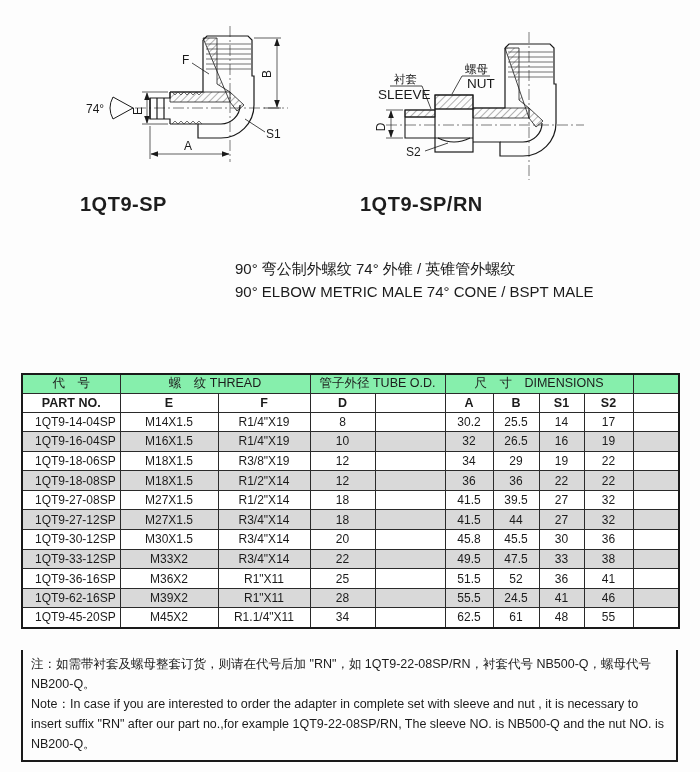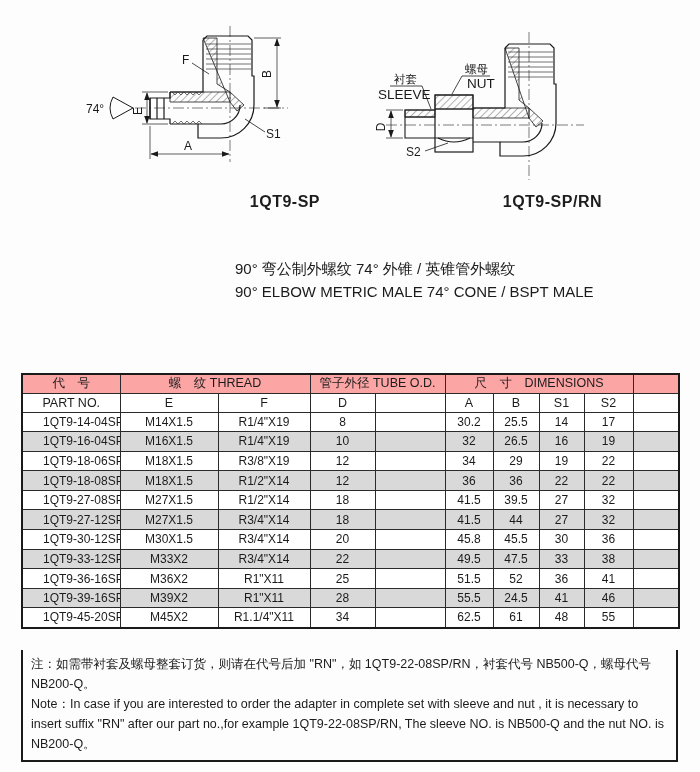--- a/index.html
+++ b/index.html
@@ -6,44 +6,44 @@
   html,body { margin:0; padding:0; background:#ffffff; }
   .page {
     position:relative; width:700px; height:772px; margin:0 auto;
     background:#fdfdfd; font-family:"Liberation Sans", sans-serif; color:#1a1a1a;
     overflow:hidden;
   }
   svg text { font-family:"Liberation Sans", sans-serif; fill:#1a1a1a; }
   .fig-left  { position:absolute; left:80px;  top:18px; }
   .fig-right { position:absolute; left:372px; top:20px; }
   .fig-caption {
-    position:absolute; top:193px; text-align:right;
-    font-size:16px; font-weight:bold; letter-spacing:0.5px; color:#1d1d1d;
+    position:absolute; top:193px; text-align:left;
+    font-size:20px; font-weight:bold; letter-spacing:0.5px; color:#1d1d1d;
   }
   .cap-left  { left:80px;  width:240px; }
   .cap-right { left:360px; width:242px; }
   .title-block {
     position:absolute; left:235px; top:257px; width:450px;
     text-align:left; font-size:15px; line-height:23px; color:#1b1b1b;
   }
   table.spec {
     position:absolute; left:21px; top:373px; width:657px;
     border-collapse:collapse; table-layout:fixed;
     font-size:12px; color:#1b1b1b;
     border:2px solid #1a1a1a;
   }
   table.spec th, table.spec td {
     border:1px solid #2a2a2a; text-align:center; vertical-align:middle;
     padding:0 2px; height:19.6px; font-weight:normal; overflow:hidden; white-space:nowrap;
   }
-  table.spec thead tr.group-row th { background:#fca5a5; font-size:12.5px; height:19px; }
-  table.spec thead tr.col-row th { background:#ffffff; font-size:12.5px; height:19px; }
+  table.spec thead tr.group-row th { background:#86efac; font-size:12.5px; height:19px; }
+  table.spec thead tr.col-row th { background:#ffffff; font-size:12.5px; height:19px;font-weight:bold; }
   table.spec tbody tr:nth-child(even) { background:#d9d9d9; }
   table.spec tbody tr:nth-child(odd)  { background:#ffffff; }
-  table.spec td.part { text-align:left; padding-left:20px; }
+  table.spec td.part { text-align:left; padding-left:12px; }
   .notes {
     position:absolute; left:21px; top:650px; width:657px; min-height:98px;
     border:2px solid #1a1a1a; border-top:none;
     padding:4px 8px 6px 8px; font-size:12.5px; line-height:1.6; color:#1b1b1b;
   }
   .notes p { margin:0; }
 </style>
 </head>
 <body>
 
@@ -337,21 +337,21 @@
           <td>R1"X11</td>
           <td>25</td>
           <td></td>
           <td>51.5</td>
           <td>52</td>
           <td>36</td>
           <td>41</td>
           <td></td>
         </tr>
         <tr>
-          <td class="part">1QT9-39-16SP</td>
+          <td class="part">1QT9-62-16SP</td>
           <td>M39X2</td>
           <td>R1"X11</td>
           <td>28</td>
           <td></td>
           <td>55.5</td>
           <td>24.5</td>
           <td>41</td>
           <td>46</td>
           <td></td>
         </tr>

